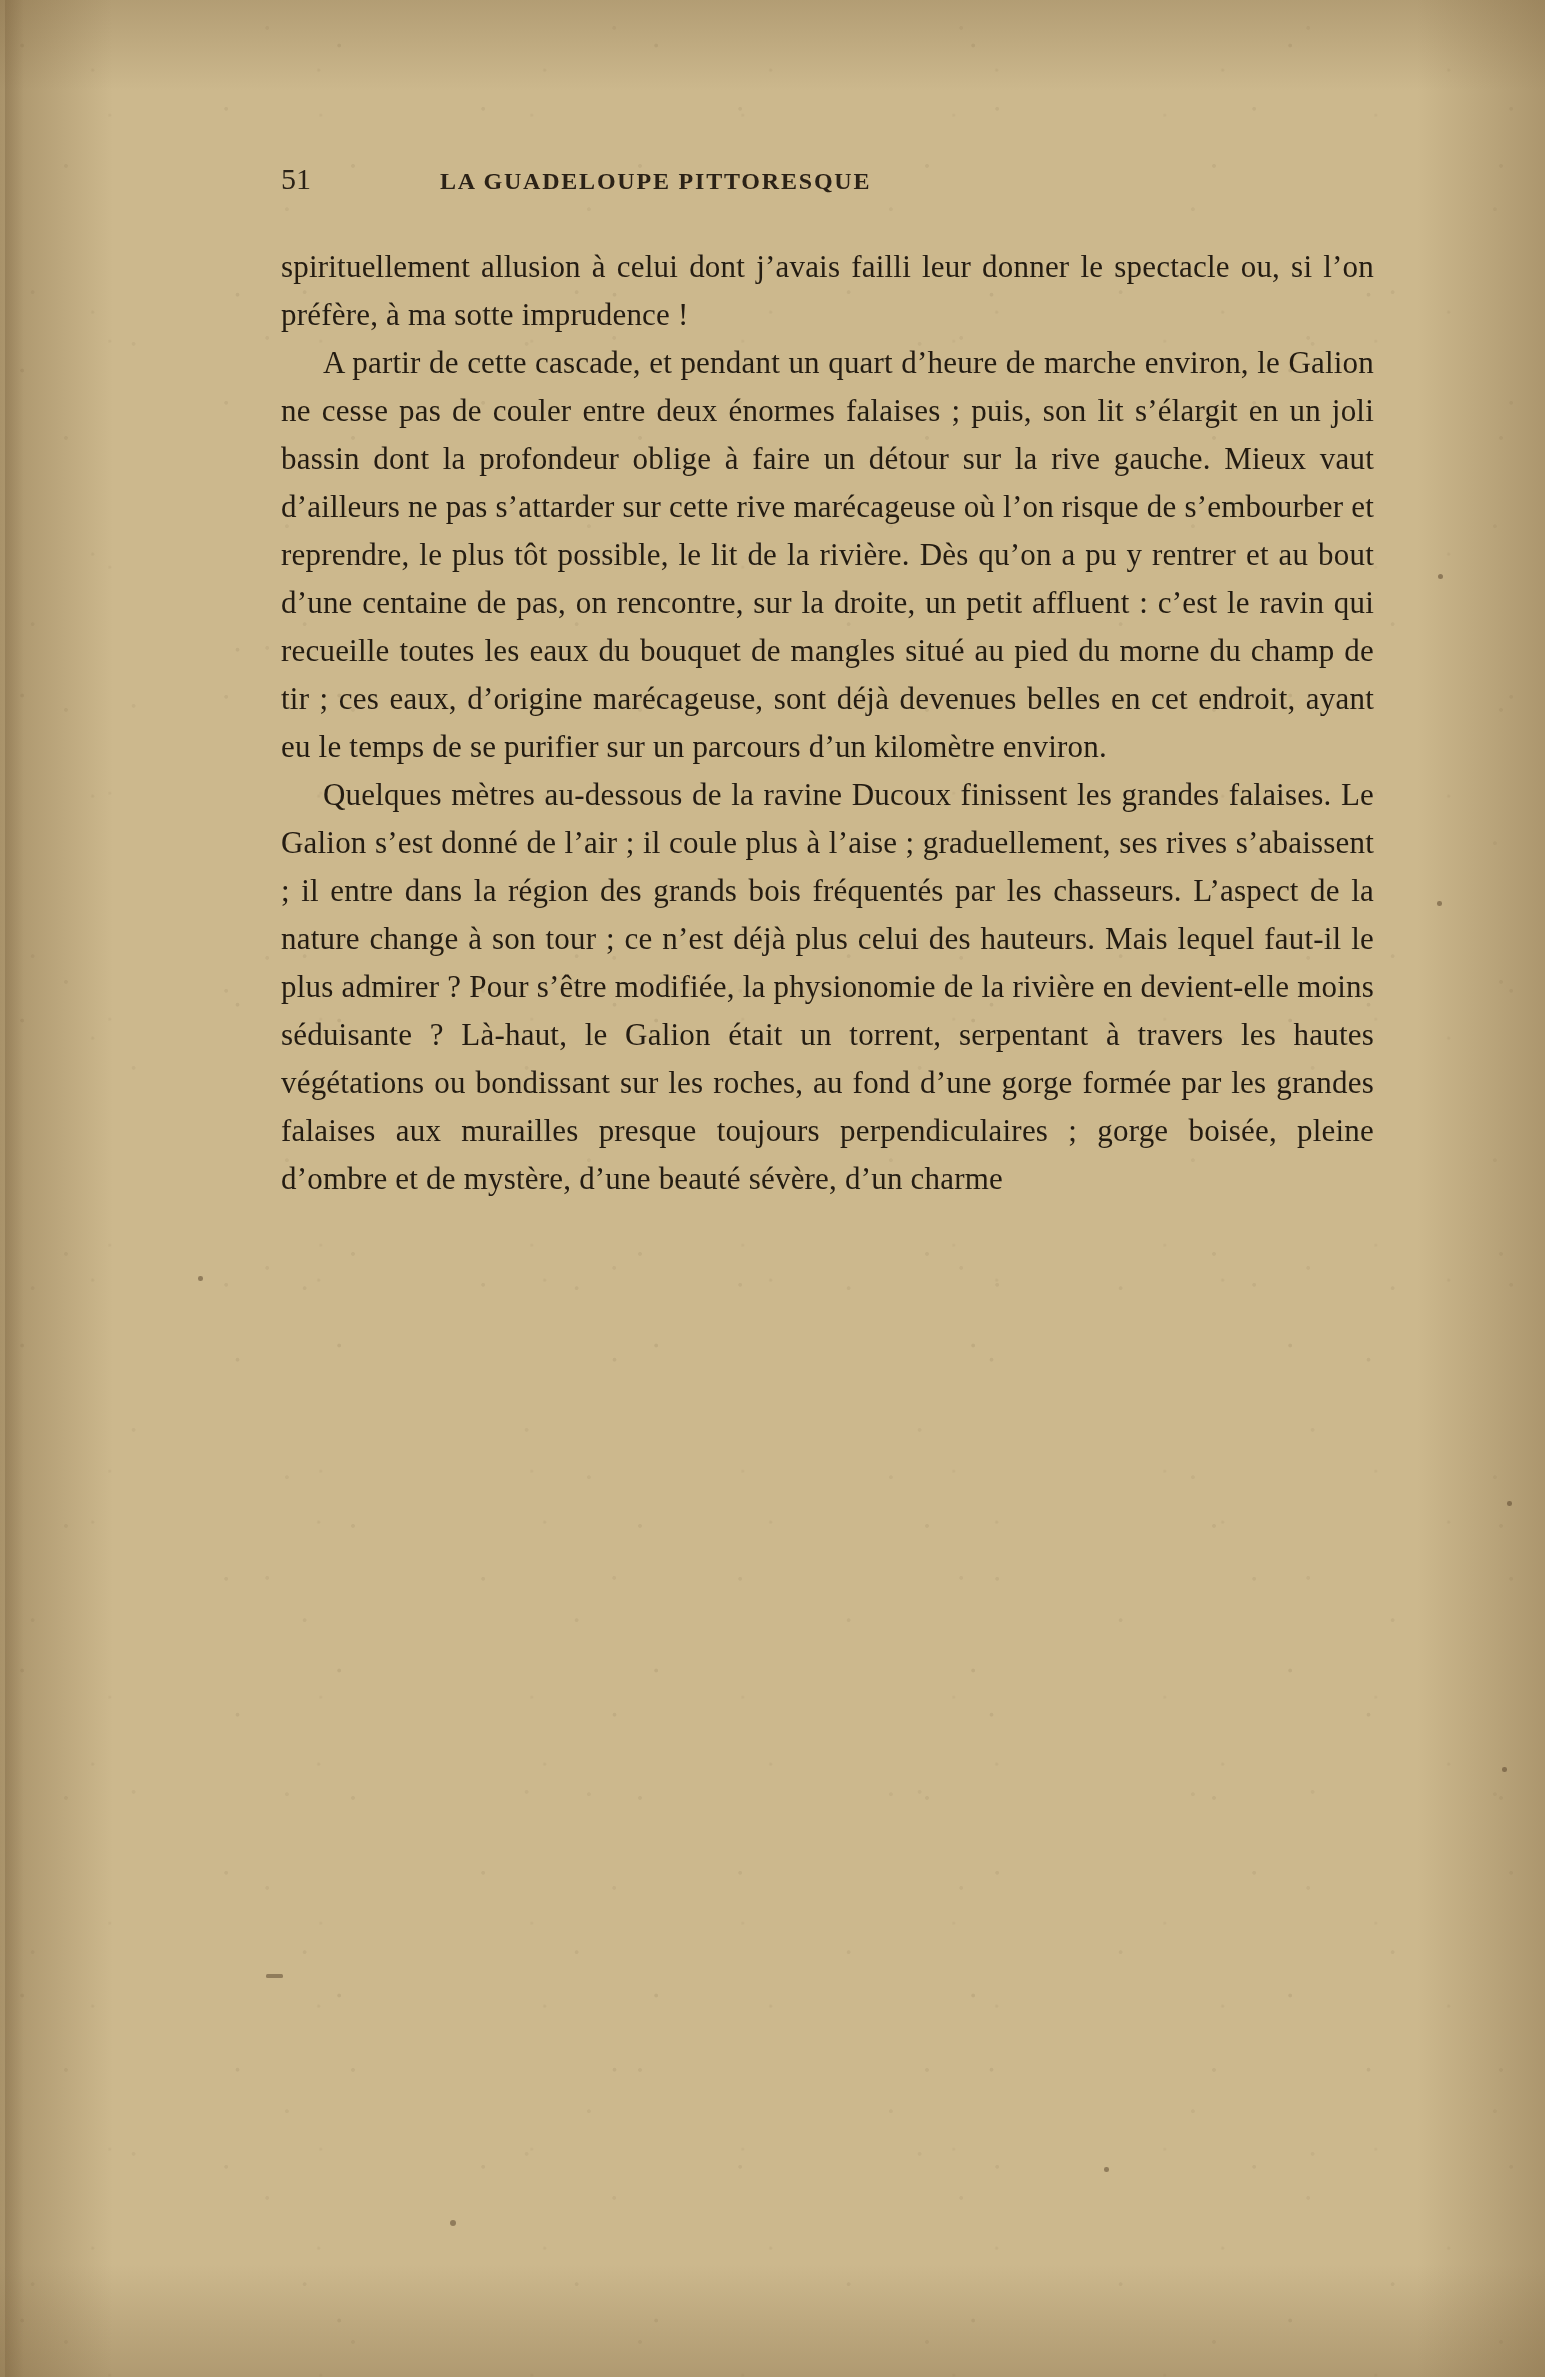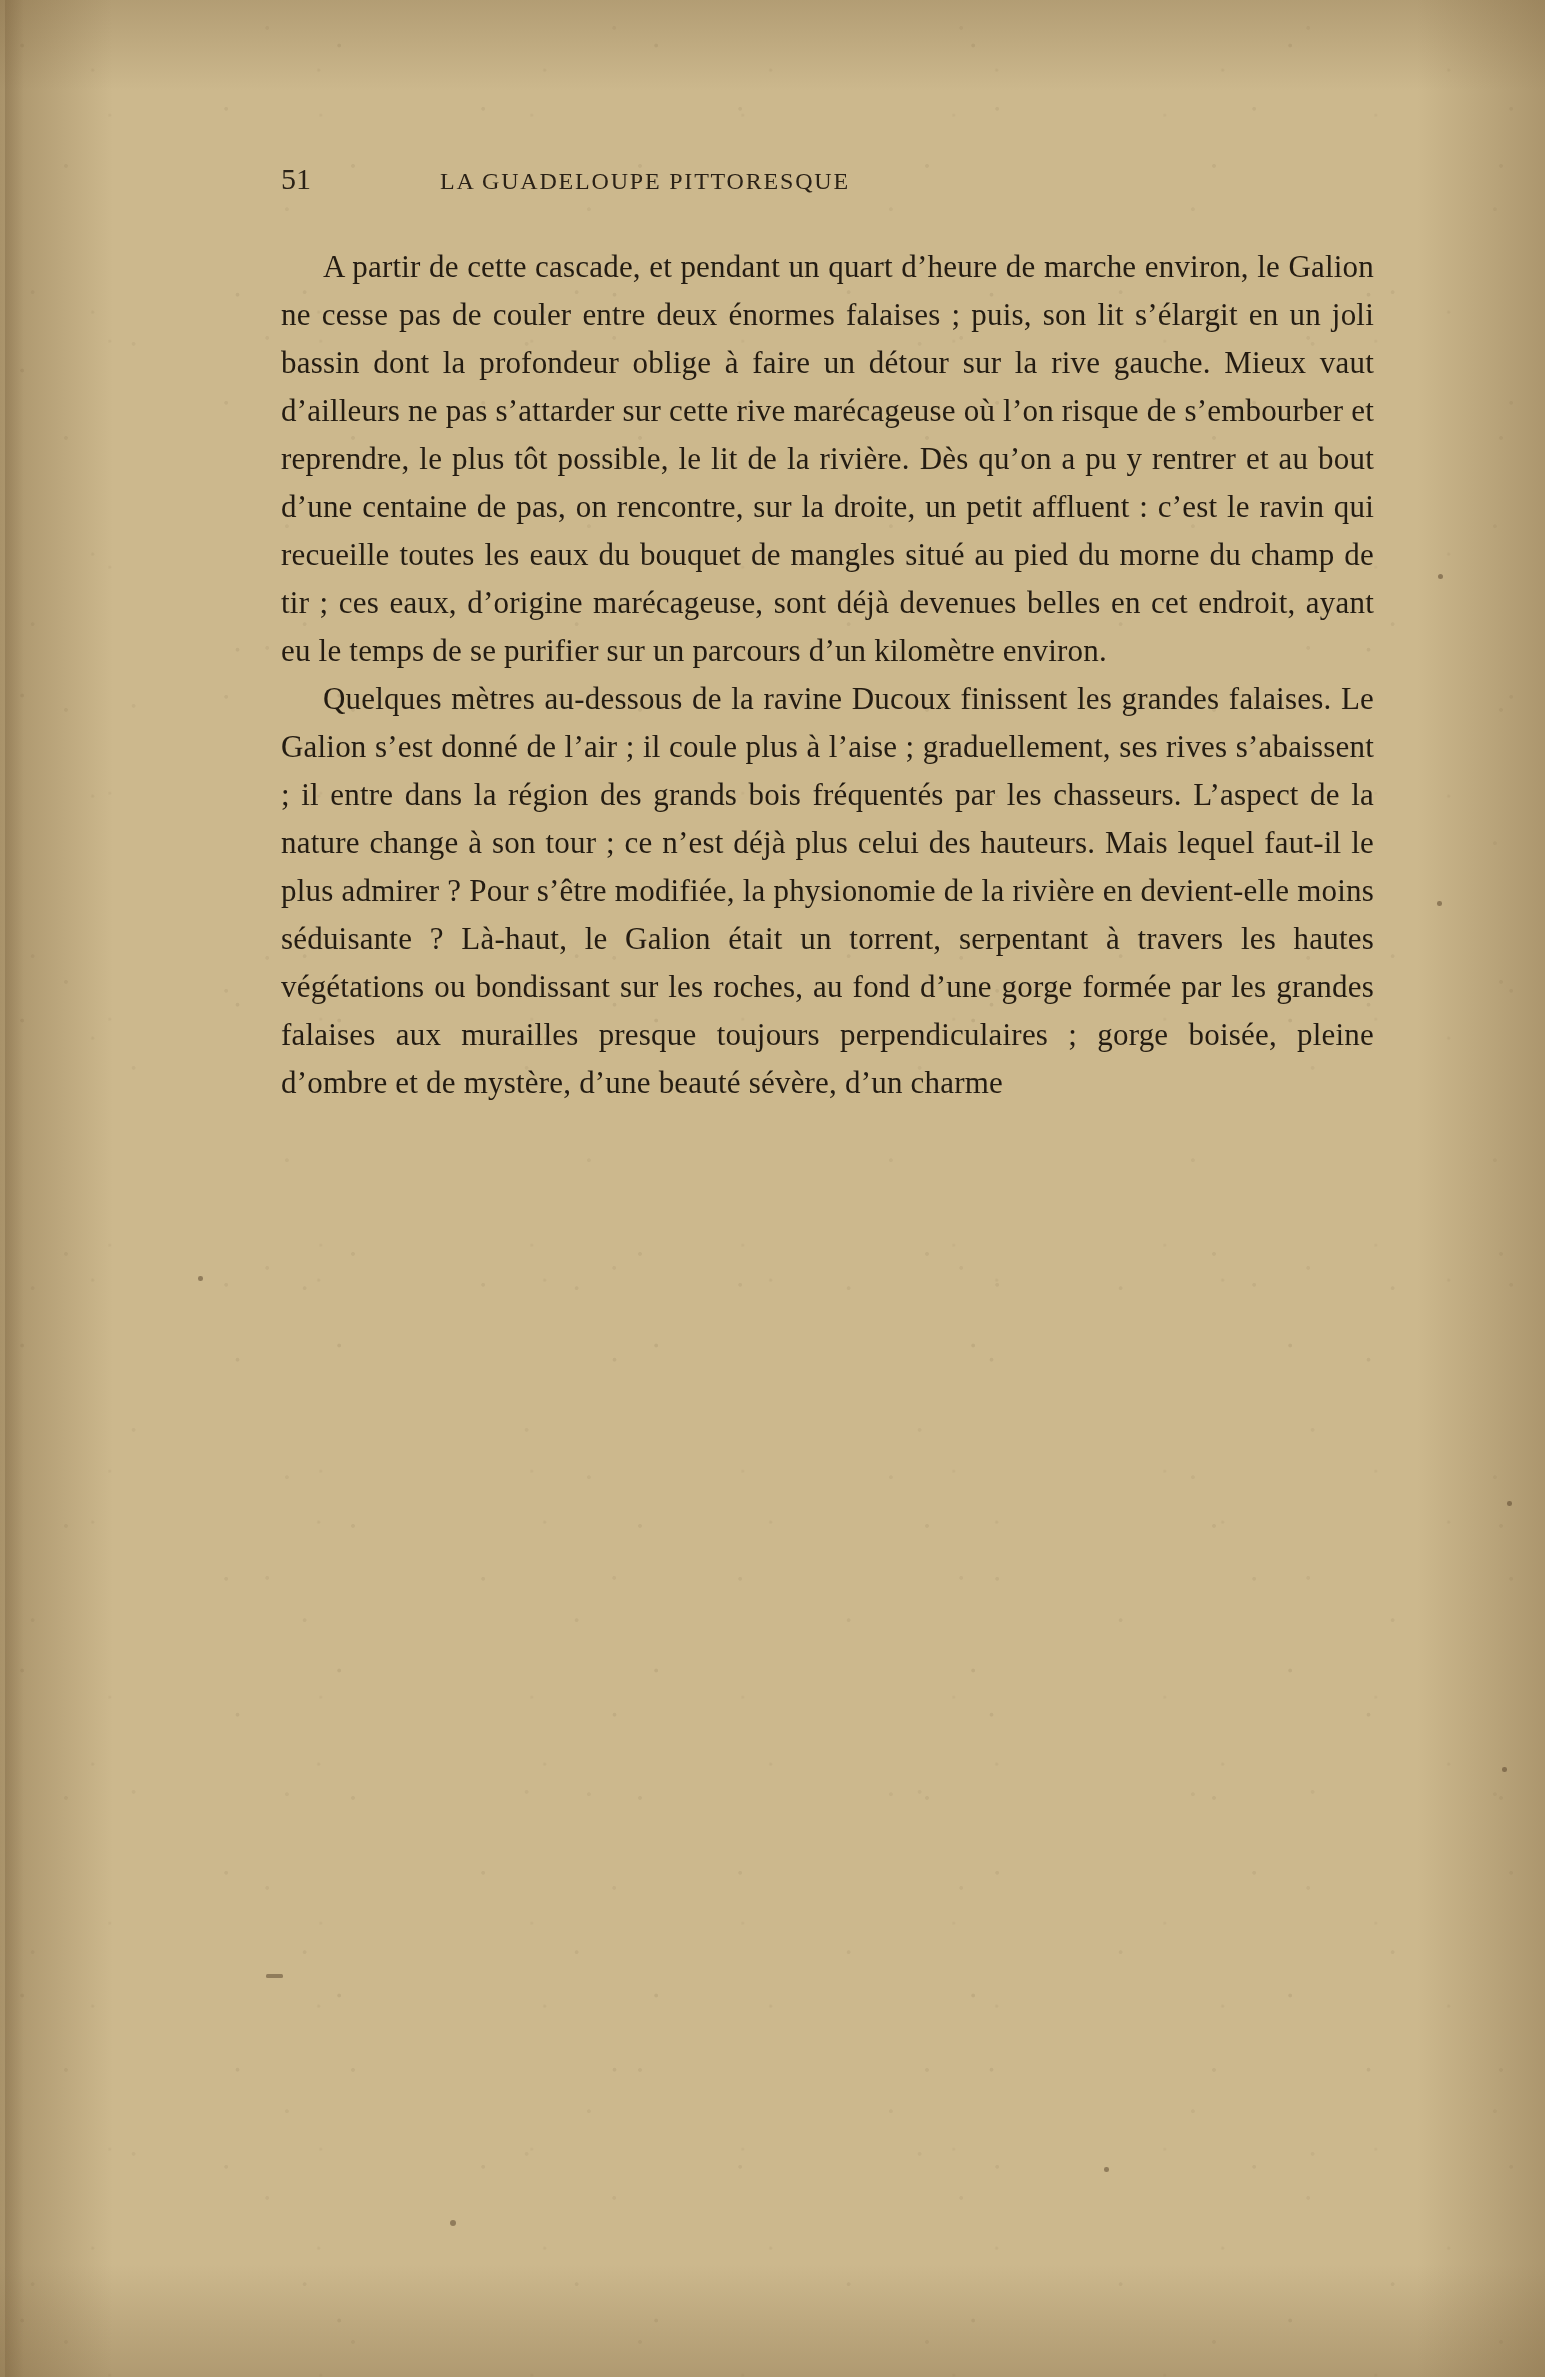--- a/index.html
+++ b/index.html
@@ -82,21 +82,21 @@
     color: #2b2217;
     letter-spacing: 0px;
     width: 159px;
     flex: 0 0 auto;
   }
   .running-head {
     font-family: "Liberation Serif", serif;
     font-size: 24px;
     letter-spacing: 1.8px;
     color: #2b2217;
-    font-weight: 400;
+    font-weight: 700;
     white-space: nowrap;
   }
 
   .body-text {
     font-family: "Liberation Serif", serif;
     font-size: 31px;
     line-height: 48px;
     color: #241c12;
     text-align: justify;
     text-justify: inter-word;
@@ -137,19 +137,20 @@
   <div class="speck" style="left:1437px; top:901px; width:4.5px; height:4.5px;"></div>
 
   <div class="content">
 
     <div class="header-row">
       <div class="folio">51</div>
       <div class="running-head">LA GUADELOUPE PITTORESQUE</div>
     </div>
 
     <div class="body-text">
+      <p>spirituellement allusion à celui dont j’avais failli leur donner le spectacle ou, si l’on préfère, à ma sotte imprudence !</p>
       <p class="indent">A partir de cette cascade, et pendant un quart d’heure de marche environ, le Galion ne cesse pas de couler entre deux énormes falaises ; puis, son lit s’élargit en un joli bassin dont la profondeur oblige à faire un détour sur la rive gauche. Mieux vaut d’ailleurs ne pas s’attarder sur cette rive marécageuse où l’on risque de s’embourber et reprendre, le plus tôt possible, le lit de la rivière. Dès qu’on a pu y rentrer et au bout d’une centaine de pas, on rencontre, sur la droite, un petit affluent : c’est le ravin qui recueille toutes les eaux du bouquet de mangles situé au pied du morne du champ de tir ; ces eaux, d’origine marécageuse, sont déjà devenues belles en cet endroit, ayant eu le temps de se purifier sur un parcours d’un kilomètre environ.</p>
       <p class="indent">Quelques mètres au-dessous de la ravine Ducoux finissent les grandes falaises. Le Galion s’est donné de l’air ; il coule plus à l’aise ; graduellement, ses rives s’abaissent ; il entre dans la région des grands bois fréquentés par les chasseurs. L’aspect de la nature change à son tour ; ce n’est déjà plus celui des hauteurs. Mais lequel faut-il le plus admirer ? Pour s’être modifiée, la physionomie de la rivière en devient-elle moins séduisante ? Là-haut, le Galion était un torrent, serpentant à travers les hautes végétations ou bondissant sur les roches, au fond d’une gorge formée par les grandes falaises aux murailles presque toujours perpendiculaires ; gorge boisée, pleine d’ombre et de mystère, d’une beauté sévère, d’un charme</p>
     </div>
 
   </div>
 </div>
 
 
 </body></html>

